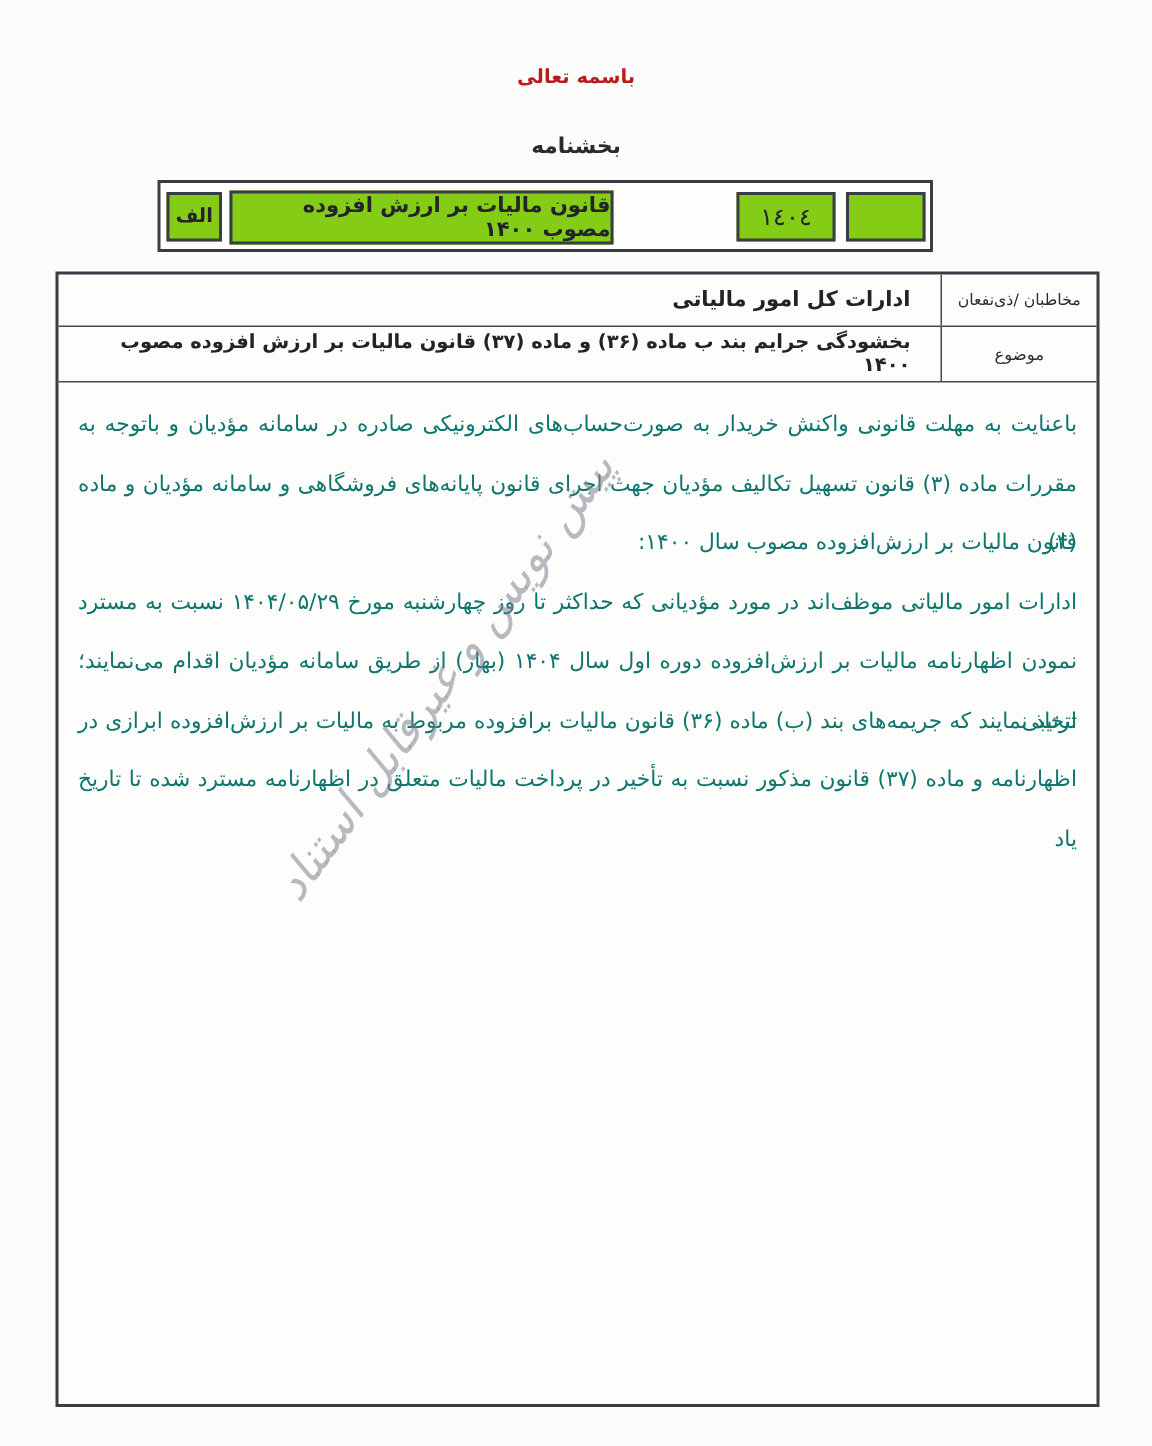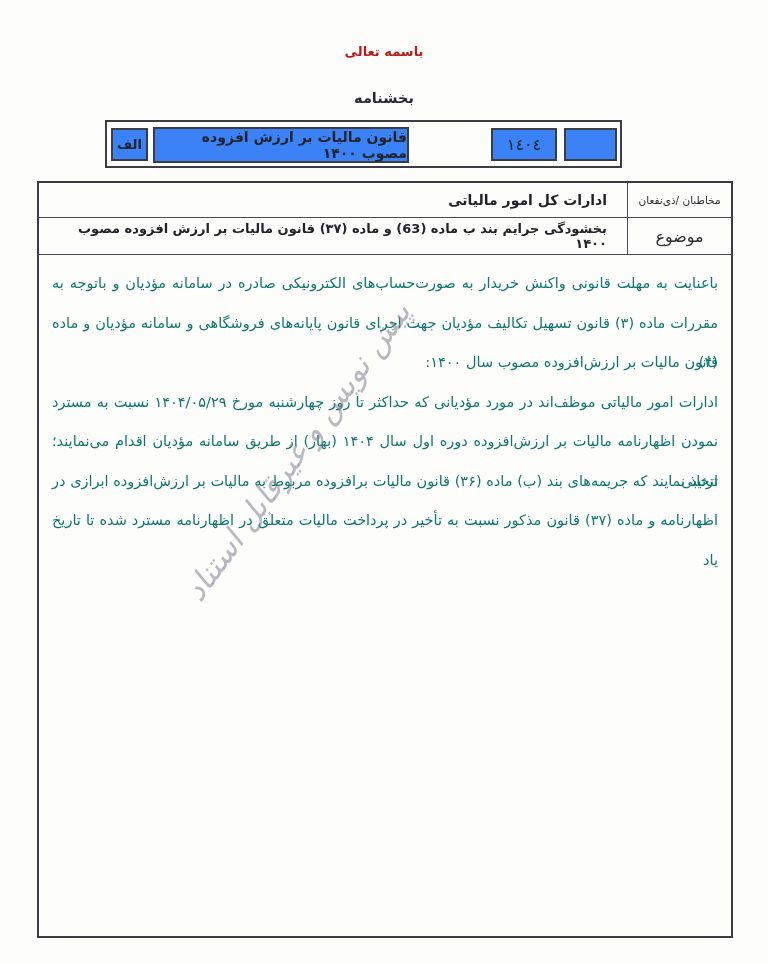--- a/index.html
+++ b/index.html
@@ -46,21 +46,21 @@
     background: #fdfdfc;
     box-sizing: border-box;
   }
   .hbox {
     position: absolute;
     border: 2px solid #3c3c44;
     box-sizing: border-box;
     display: flex;
     align-items: center;
     justify-content: center;
-    background: #3b82f6;
+    background: #84cc16;
   }
   .box-alef  { left: 4px;  top: 6px; width: 37px;  height: 33px; font-size: 13px; font-weight: bold; }
   .box-title { left: 46px; top: 5px; width: 256px; height: 36px; font-size: 14px; font-weight: bold; }
   .box-year  { left: 384px;top: 6px; width: 66px;  height: 33px; font-size: 16px; letter-spacing: 2px; }
   .box-empty { left: 457px;top: 6px; width: 53px;  height: 33px; }
 
   
   .main-table {
     position: absolute;
     left: 37px; top: 181px;
@@ -81,21 +81,21 @@
   .label-cell {
     width: 103px;
     flex: 0 0 103px;
     border-left: 1px solid #4a4a52;
     display: flex;
     align-items: center;
     justify-content: center;
     font-size: 10.5px;
     color: #2b2b32;
   }
-  .trow.subject .label-cell { font-size: 16px; }
+  .trow.subject .label-cell { font-size: 11px; }
   .value-cell {
     flex: 1 1 auto;
     display: flex;
     align-items: center;
     padding: 0 20px;
     font-weight: bold;
     color: #222228;
   }
   .trow.recipients .value-cell { font-size: 14px; }
   .trow.subject    .value-cell { font-size: 13px; }
@@ -153,21 +153,21 @@
 
   <div class="main-table">
 
     <div class="trow recipients">
       <div class="label-cell">مخاطبان /ذی‌نفعان</div>
       <div class="value-cell">ادارات کل امور مالیاتی</div>
     </div>
 
     <div class="trow subject">
       <div class="label-cell">موضوع</div>
-      <div class="value-cell">بخشودگی جرایم بند ب ماده (63) و ماده (۳۷) قانون مالیات بر ارزش افزوده مصوب ۱۴۰۰</div>
+      <div class="value-cell">بخشودگی جرایم بند ب ماده (۳۶) و ماده (۳۷) قانون مالیات بر ارزش افزوده مصوب ۱۴۰۰</div>
     </div>
 
     <div class="doc-body">
       <div class="bline">باعنایت به مهلت قانونی واکنش خریدار به صورت‌حساب‌های الکترونیکی صادره در سامانه مؤدیان و باتوجه به</div>
       <div class="bline">مقررات ماده (۳) قانون تسهیل تکالیف مؤدیان جهت اجرای قانون پایانه‌های فروشگاهی و سامانه مؤدیان و ماده (۴)</div>
       <div class="bline end">قانون مالیات بر ارزش‌افزوده مصوب سال ۱۴۰۰:</div>
       <div class="bline">ادارات امور مالیاتی موظف‌اند در مورد مؤدیانی که حداکثر تا روز چهارشنبه مورخ ۱۴۰۴/۰۵/۲۹ نسبت به مسترد</div>
       <div class="bline">نمودن اظهارنامه مالیات بر ارزش‌افزوده دوره اول سال ۱۴۰۴ (بهار) از طریق سامانه مؤدیان اقدام می‌نمایند؛ ترتیبی</div>
       <div class="bline">اتخاذ نمایند که جریمه‌های بند (ب) ماده (۳۶) قانون مالیات برافزوده مربوط به مالیات بر ارزش‌افزوده ابرازی در</div>
       <div class="bline">اظهارنامه و ماده (۳۷) قانون مذکور نسبت به تأخیر در پرداخت مالیات متعلق در اظهارنامه مسترد شده تا تاریخ یاد</div>

